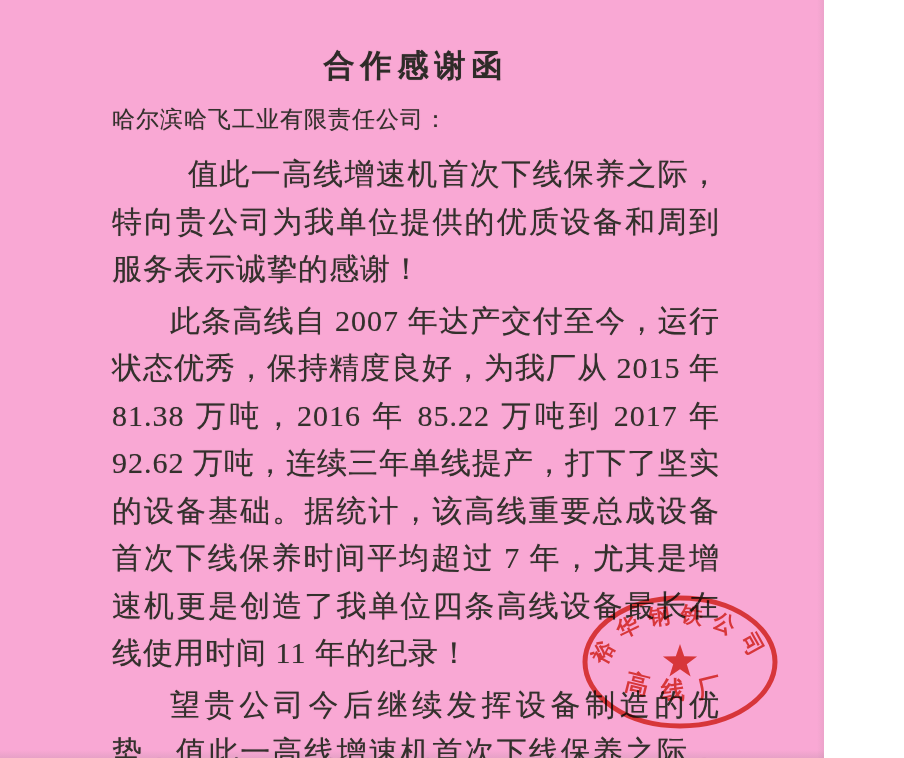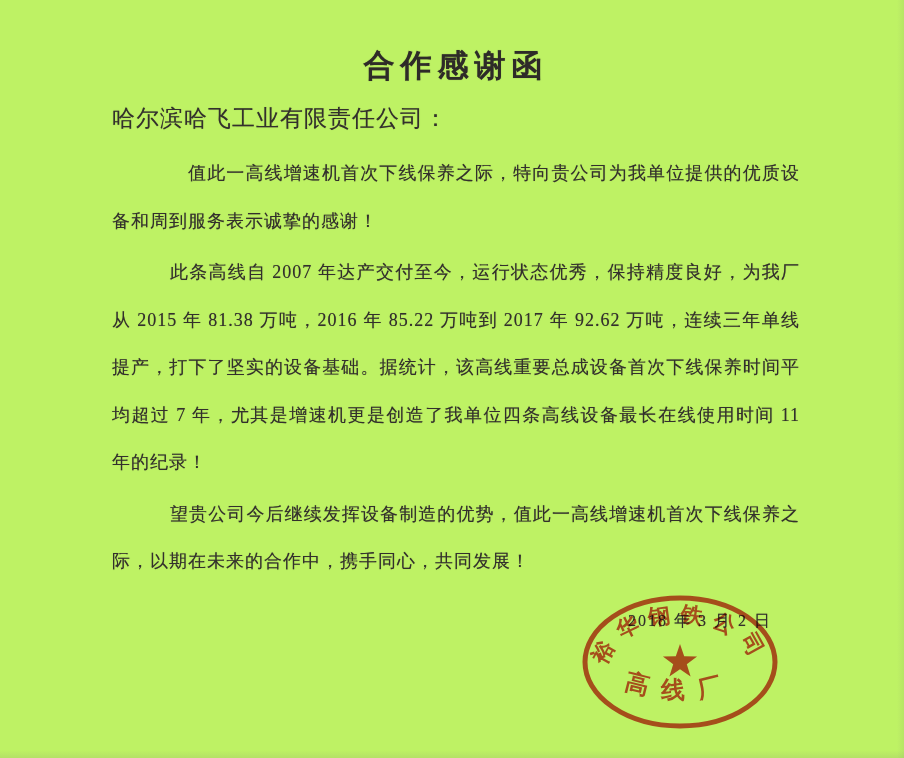--- a/index.html
+++ b/index.html
@@ -2,23 +2,23 @@
 <html><head>
 <meta charset="utf-8">
 <style>
   html, body {
     margin: 0;
     padding: 0;
     background: #ffffff;
   }
   .page {
     position: relative;
-    width: 904px;
+    width: 824px;
     height: 758px;
-    background: #bef264;
+    background: #f9a8d4;
     overflow: hidden;
     font-family: "Liberation Serif", "DejaVu Serif", serif;
     color: #33302c;
   }
   
   .page::before {
     content: "";
     position: absolute;
     left: 0; right: 0; bottom: 0;
     height: 8px;
@@ -48,25 +48,24 @@
     letter-spacing: 6px;
     color: #2e2b28;
     text-shadow: 0 0 0.8px rgba(46,43,40,0.6);
   }
   .salutation {
     margin-top: 20px;
     font-size: 23px;
     line-height: 32px;
     letter-spacing: 1px;
     text-shadow: 0 0 0.7px rgba(50,47,43,0.5);
-    font-family: Liberation Mono, monospace;
   }
   .letter-body p {
     margin: 0;
-    font-size: 18px;
+    font-size: 30px;
     line-height: 47.5px;
     letter-spacing: 1px;
     text-align: justify;
     text-shadow: 0 0 0.7px rgba(50,47,43,0.5);
   }
   .letter-body p.first {
     margin-top: 14px;
     text-indent: 76px;
   }
   .letter-body p.rest {

